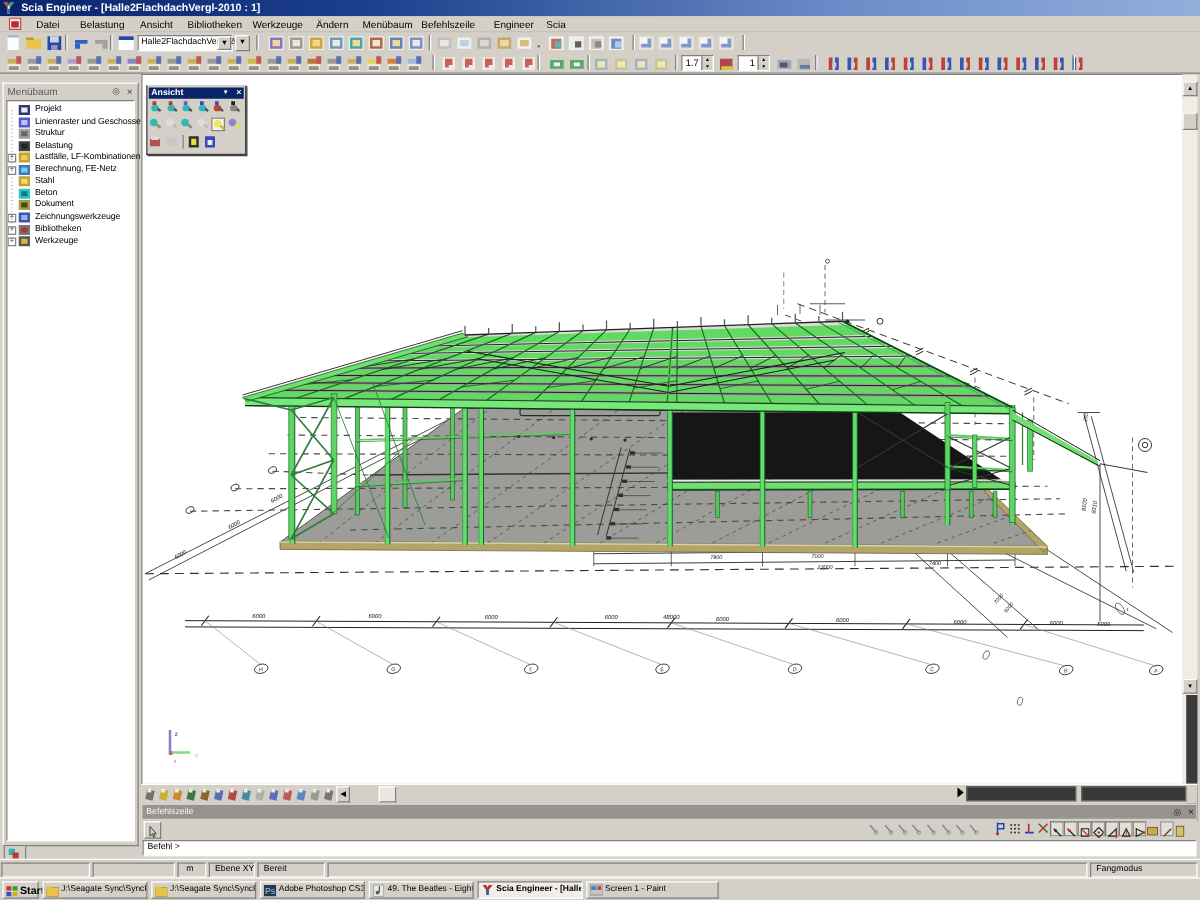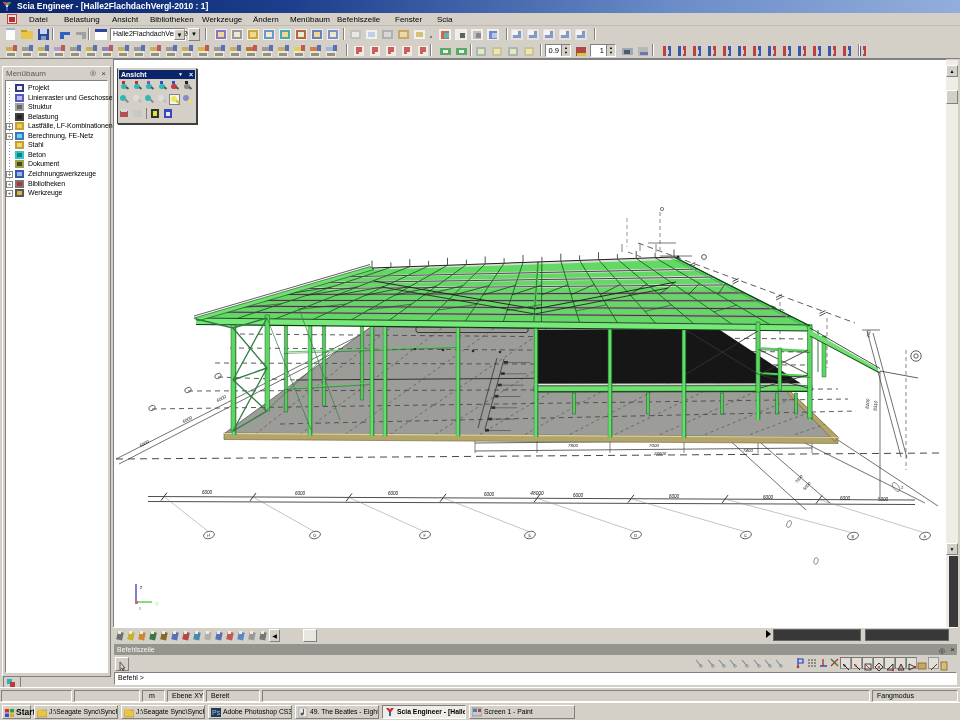--- a/index.html
+++ b/index.html
@@ -26,21 +26,21 @@
       <rect x="2" y="3" width="6" height="5" fill="#b03030"></rect>
     </svg>
 <span class="t" style="left:29px;top:2px;font-size:8px;color:#000">Datei</span>
 <span class="t" style="left:64px;top:2px;font-size:8px;color:#000">Belastung</span>
 <span class="t" style="left:112px;top:2px;font-size:8px;color:#000">Ansicht</span>
 <span class="t" style="left:150px;top:2px;font-size:8px;color:#000">Bibliotheken</span>
 <span class="t" style="left:202px;top:2px;font-size:8px;color:#000">Werkzeuge</span>
 <span class="t" style="left:253px;top:2px;font-size:8px;color:#000">Ändern</span>
 <span class="t" style="left:290px;top:2px;font-size:8px;color:#000">Menübaum</span>
 <span class="t" style="left:337px;top:2px;font-size:8px;color:#000">Befehlszeile</span>
-<span class="t" style="left:395px;top:2px;font-size:8px;color:#000">Fenster</span>
+<span class="t" style="left:395px;top:2px;font-size:8px;color:#000">Engineer</span>
 <span class="t" style="left:437px;top:2px;font-size:8px;color:#000">Scia</span>
 </div>
 <div class="abs" style="left:0;top:26px;width:960px;height:16px;background:#d4d0c8"></div>
 <div class="abs" style="left:0;top:42px;width:960px;height:17px;background:#d4d0c8;border-bottom:1px solid #808080"></div>
 <div class="ic" style="left:4px;top:27px;width:15px;height:15px">
     <i style="left:2px;top:1px;width:9px;height:12px;background:#fcfcfc"></i>
     <i style="left:2px;top:1px;width:9px;height:2px;background:#9cb6d4"></i>
   </div>
 <div class="ic" style="left:20px;top:27px;width:15px;height:15px">
     <i style="left:1px;top:4px;width:12px;height:8px;background:#e8c44a"></i>
@@ -343,21 +343,21 @@
   </div>
 <div class="ic" style="left:506px;top:44px;width:15px;height:15px">
     <i style="left:2px;top:3px;width:10px;height:9px;background:#a0b8c0"></i>
     <i style="left:4px;top:5px;width:6px;height:5px;background:#f0e8a8"></i>
   </div>
 <div class="ic" style="left:522px;top:44px;width:15px;height:15px">
     <i style="left:2px;top:3px;width:10px;height:9px;background:#c4c4a0"></i>
     <i style="left:4px;top:5px;width:6px;height:5px;background:#f0e8a8"></i>
   </div>
 <div class="abs sunk" style="left:545px;top:44px;width:26px;height:13px;background:#fff">
-    <span class="t" style="right:11px;top:1px;font-size:7.5px">0.9</span>
+    <span class="t" style="right:11px;top:1px;font-size:7.5px">1.7</span>
     <div class="abs" style="right:0;top:0;width:9px;height:11px;background:#d4d0c8;border-left:1px solid #808080;font-size:4px;line-height:5px;text-align:center">▲<br>▼</div>
   </div>
 <div class="ic" style="left:574px;top:44px;width:15px;height:15px">
     <i style="left:2px;top:3px;width:10px;height:9px;background:#b04848"></i>
     <i style="left:3px;top:9px;width:9px;height:3px;background:#d4c840"></i>
   </div>
 <div class="abs sunk" style="left:590px;top:44px;width:26px;height:13px;background:#fff">
     <span class="t" style="right:11px;top:1px;font-size:7.5px">1</span>
     <div class="abs" style="right:0;top:0;width:9px;height:11px;background:#d4d0c8;border-left:1px solid #808080;font-size:4px;line-height:5px;text-align:center">▲<br>▼</div>
   </div>

